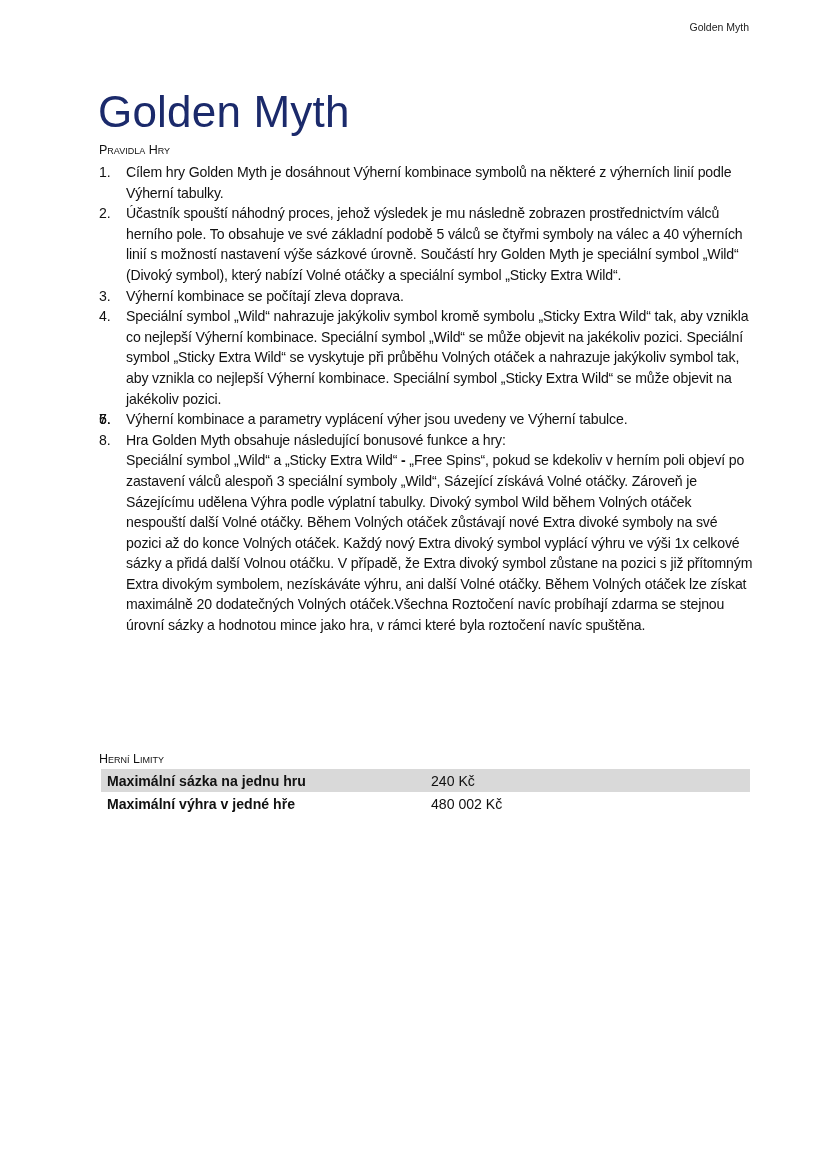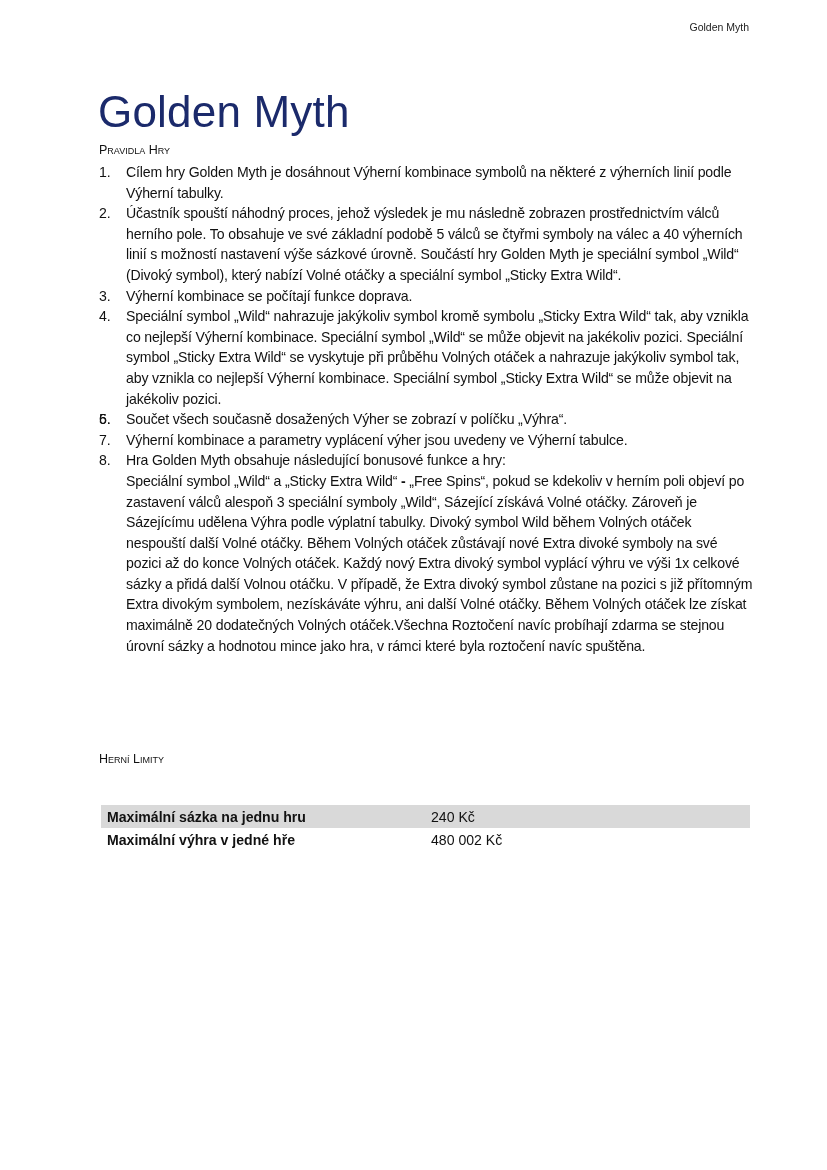--- a/index.html
+++ b/index.html
@@ -26,21 +26,21 @@
       position: absolute; left: 99px; top: 162px; width: 655px;
       margin: 0; padding: 0; list-style: none;
       font-size: 14.1px; line-height: 20.6px; letter-spacing: -0.15px;
     }
     .rules li { position: relative; padding-left: 27px; }
     .rules li .num { position: absolute; left: 0; top: 0; }
     .underline { }
     #limits-heading { position: absolute; left: 99px; top: 752px; }
     .limits {
       position: absolute; left: 101px; top: 769px; width: 649px;
-      border-collapse: collapse; font-size: 14.1px; margin-top: 36px;
+      border-collapse: collapse; font-size: 14.1px;
     }
     .limits td { height: 23px; padding: 0 6px; vertical-align: middle; }
     .limits tr.shade td { background: #d9d9d9; }
     .limits td.label { font-weight: bold; width: 312px; }
   </style>
 </head>
 <body>
 
 <div class="page-header">Golden Myth</div>
 
@@ -52,32 +52,31 @@
   <li>
     <span class="num">1.</span>
     <span>Cílem hry Golden Myth je dosáhnout Výherní kombinace symbolů na některé z výherních linií podle Výherní tabulky.</span>
   </li>
   <li>
     <span class="num">2.</span>
     <span>Účastník spouští náhodný proces, jehož výsledek je mu následně zobrazen prostřednictvím válců herního pole. To obsahuje ve své základní podobě 5 válců se čtyřmi symboly na válec a 40 výherních linií s možností nastavení výše sázkové úrovně. Součástí hry Golden Myth je speciální symbol „Wild“ (Divoký symbol), který nabízí Volné otáčky a speciální symbol „Sticky Extra Wild“.</span>
   </li>
   <li>
     <span class="num">3.</span>
-    <span>Výherní kombinace se počítají funkce doprava.</span>
+    <span>Výherní kombinace se počítají zleva doprava.</span>
   </li>
   <li>
     <span class="num">4.</span>
     <span>Speciální symbol „Wild“ nahrazuje jakýkoliv symbol kromě symbolu „Sticky Extra Wild“ tak, aby vznikla co nejlepší Výherní kombinace. Speciální symbol „Wild“ se může objevit na jakékoliv pozici. Speciální symbol „Sticky Extra Wild“ se vyskytuje při průběhu Volných otáček a nahrazuje jakýkoliv symbol tak, aby vznikla co nejlepší Výherní kombinace. Speciální symbol „Sticky Extra Wild“ se může objevit na jakékoliv pozici.</span>
   </li>
   <li>
     <span class="num">5.</span>
   </li>
   <li>
     <span class="num">6.</span>
-    <span>Součet všech současně dosažených Výher se zobrazí v políčku „Výhra“.</span>
   </li>
   <li>
     <span class="num">7.</span>
     <span>Výherní kombinace a parametry vyplácení výher jsou uvedeny ve Výherní tabulce.</span>
   </li>
   <li>
     <span class="num">8.</span>
     <span>Hra Golden Myth obsahuje následující bonusové funkce a hry:</span><br>
     <span class="underline">Speciální symbol „Wild“ a „Sticky Extra Wild“</span><b> - </b><span>„Free Spins“, pokud se kdekoliv v herním poli objeví po zastavení válců alespoň 3 speciální symboly „Wild“, Sázející získává Volné otáčky. Zároveň je Sázejícímu udělena Výhra podle výplatní tabulky. Divoký symbol Wild během Volných otáček nespouští další Volné otáčky. Během Volných otáček zůstávají nové Extra divoké symboly na své pozici až do konce Volných otáček. Každý nový Extra divoký symbol vyplácí výhru ve výši 1x celkové sázky a přidá další Volnou otáčku. V případě, že Extra divoký symbol zůstane na pozici s již přítomným Extra divokým symbolem, nezískáváte výhru, ani další Volné otáčky. Během Volných otáček lze získat maximálně 20 dodatečných Volných otáček.Všechna Roztočení navíc probíhají zdarma se stejnou úrovní sázky a hodnotou mince jako hra, v rámci které byla roztočení navíc spuštěna.</span>
   </li>

